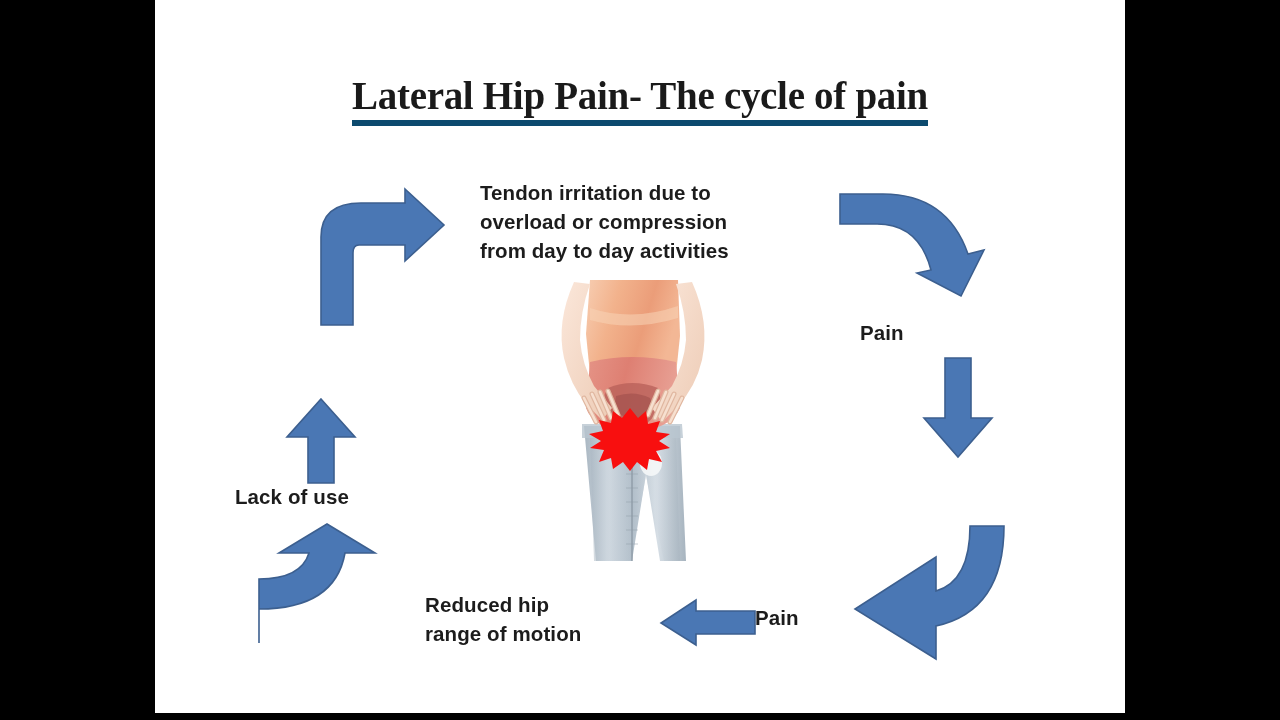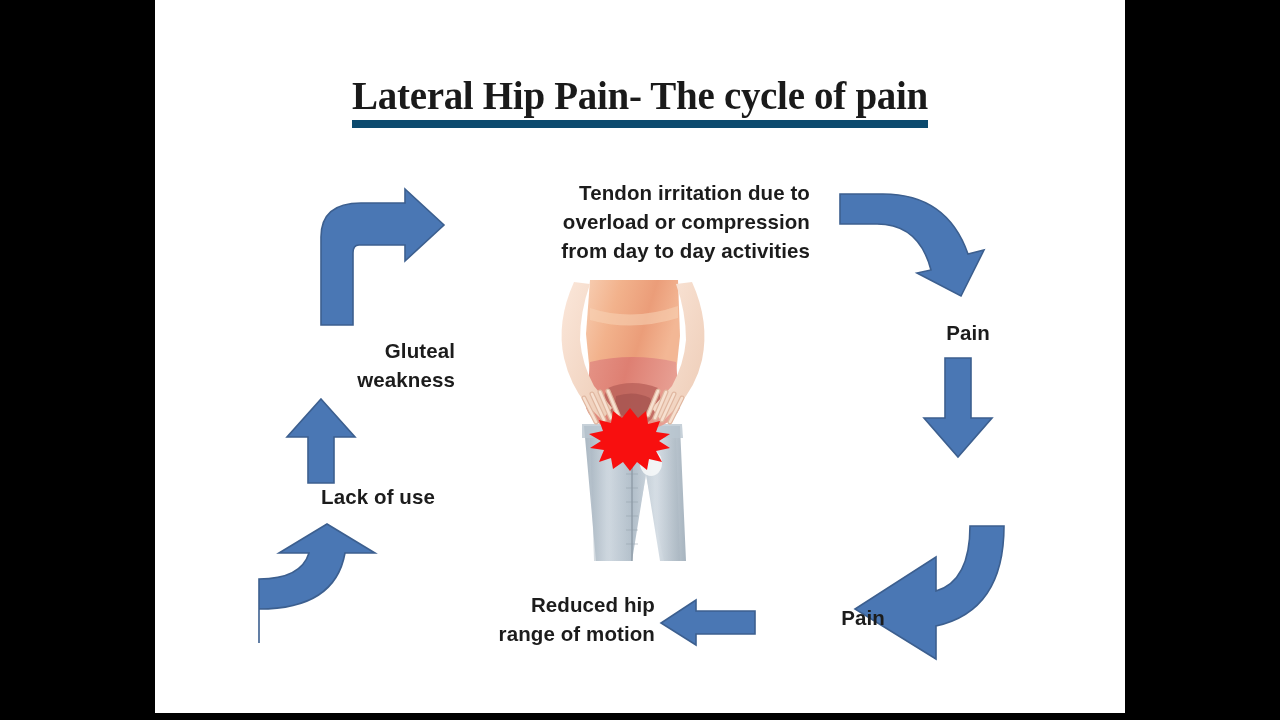--- a/index.html
+++ b/index.html
@@ -38,33 +38,33 @@
     width: 970px;
     text-align: center;
     font-family: "Liberation Serif", serif;
     font-weight: bold;
     font-size: 39px;
     letter-spacing: -0.3px;
     color: #1a1a1a;
     white-space: nowrap;
   }
   #title .u {
-    border-bottom: 8px solid #0c4a6e;
+    border-bottom: 6px solid #0c4a6e;
     padding-bottom: 3px;
   }
 
   
   .node {
     position: absolute;
     font-family: "Liberation Sans", sans-serif;
     font-weight: bold;
     font-size: 20.5px;
     line-height: 1.42;
     color: #1c1c1c;
-    text-align: right;
+    text-align: left;
     white-space: pre-line;
     letter-spacing: 0.1px;
   }
 
   #node-tendon {
     left: 325px;
     top: 178px;
     width: 330px;
     font-size: 20.5px;
   }
@@ -169,22 +169,20 @@
     </div>
 
     <div class="node" id="node-tendon">Tendon irritation due to
 overload or compression
 from day to day activities</div>
     <div class="node" id="node-pain-right">Pain</div>
     <div class="node" id="node-pain-bottom">Pain</div>
     <div class="node" id="node-lack">Lack of use</div>
     <div class="node" id="node-reduced">Reduced hip
 range of motion</div>
-    <div class="node" id="node-gluteal">Gluteal
-weakness</div>
 
     <div id="photo">
       <svg width="225" height="283" viewBox="0 0 225 283">
         <defs>
           <linearGradient id="jeansG" x1="0" y1="0" x2="1" y2="0">
             <stop offset="0%" stop-color="#a9b6c1"></stop>
             <stop offset="22%" stop-color="#cfd8e0"></stop>
             <stop offset="48%" stop-color="#b2bfca"></stop>
             <stop offset="72%" stop-color="#d6dee5"></stop>
             <stop offset="100%" stop-color="#a7b4bf"></stop>

